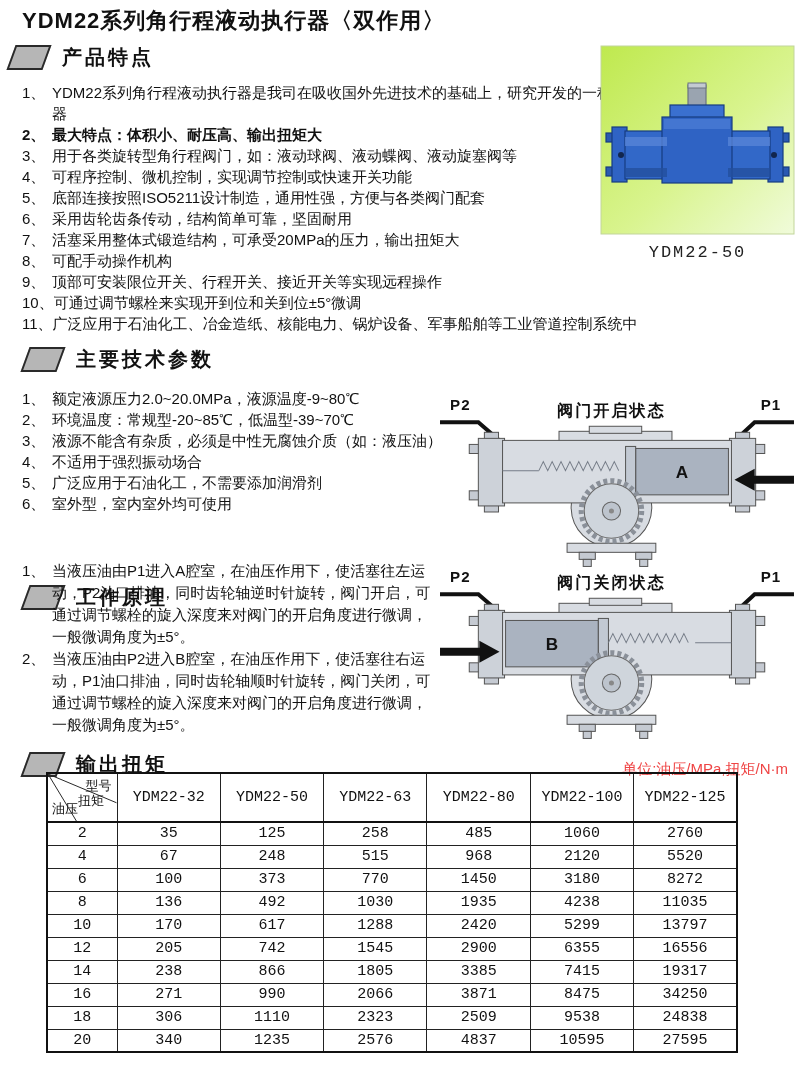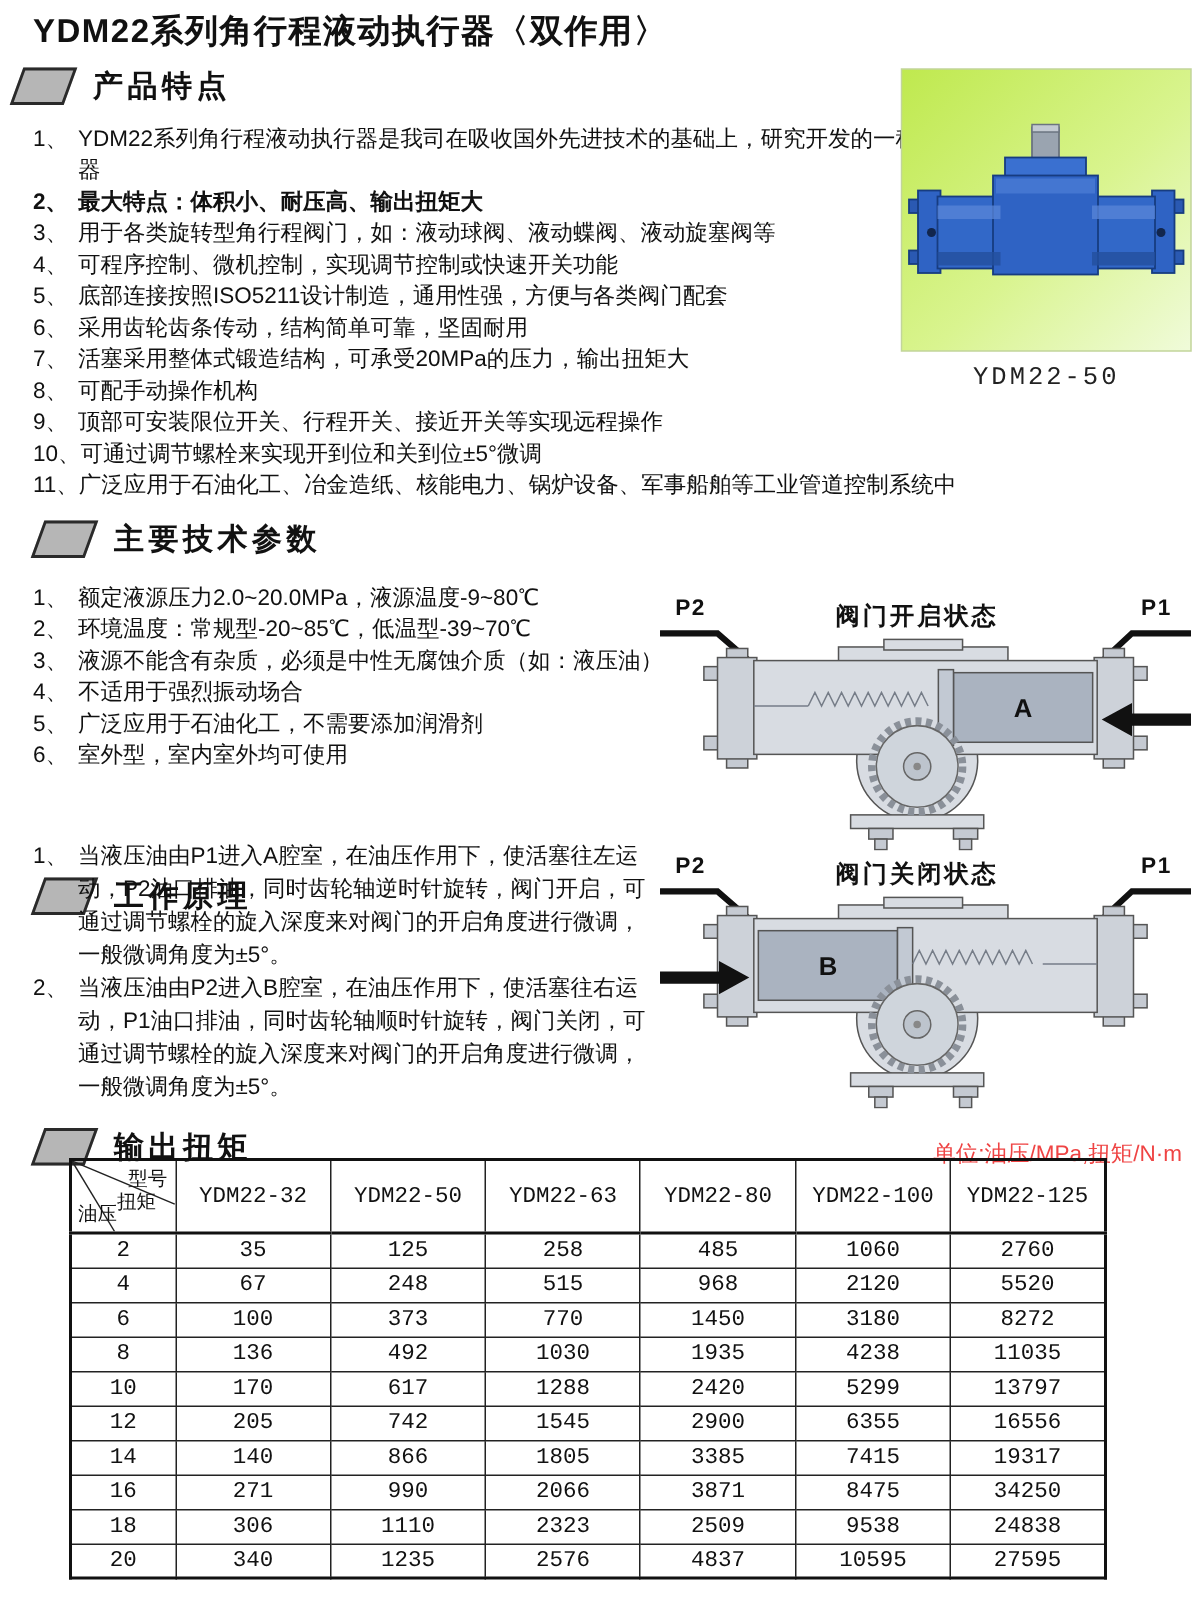--- a/index.html
+++ b/index.html
@@ -380,21 +380,21 @@
           <td>12</td>
           <td>205</td>
           <td>742</td>
           <td>1545</td>
           <td>2900</td>
           <td>6355</td>
           <td>16556</td>
         </tr>
         <tr>
           <td>14</td>
-          <td>140</td>
+          <td>238</td>
           <td>866</td>
           <td>1805</td>
           <td>3385</td>
           <td>7415</td>
           <td>19317</td>
         </tr>
         <tr>
           <td>16</td>
           <td>271</td>
           <td>990</td>

